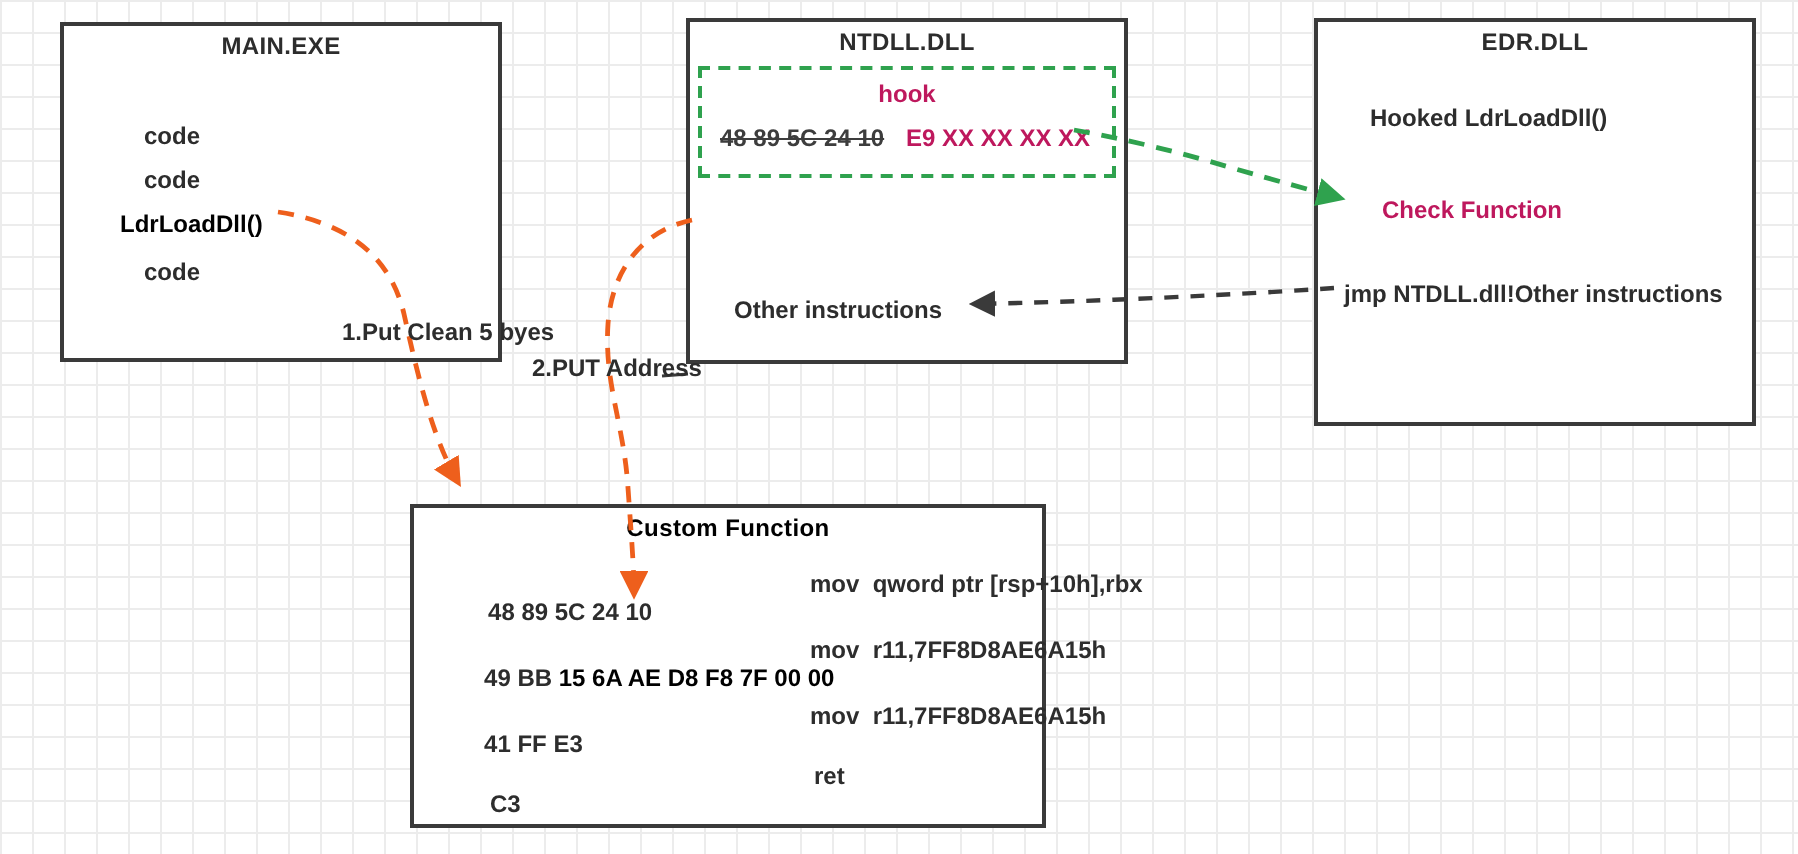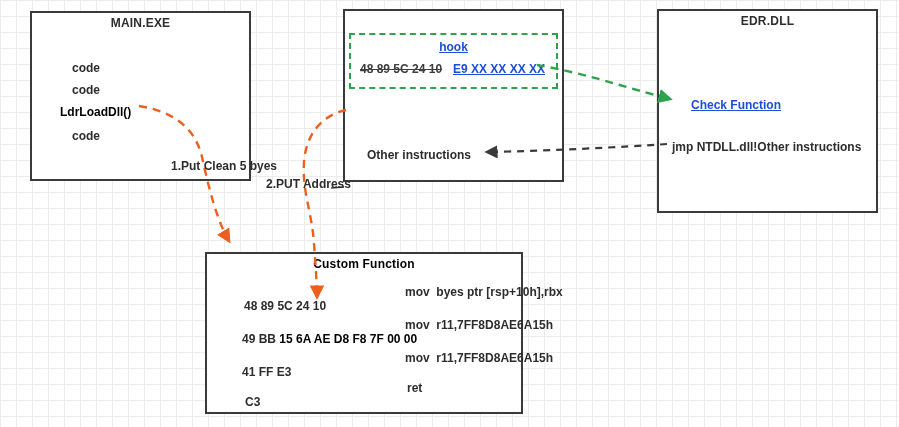--- a/index.html
+++ b/index.html
@@ -30,21 +30,21 @@
     position: absolute;
     top: 3px;
     left: 0;
     width: 100%;
     text-align: center;
     font-size: 12px;
     letter-spacing: 0.2px;
   }
   .abs { position: absolute; white-space: pre; }
   .orange { color: #000000; }
-  .green  { color: #1d4ed8; text-decoration: underline; }
+  .green  { color: #be185d; }
   .dashed-rect-green {
     position: absolute;
     border: 2px dashed #2fa24e;
   }
   .dashed-rect-orange {
     position: absolute;
     border: 2px dashed #ee5f1c;
   }
   .strike { text-decoration: line-through; color: #3d3d3d; }
   .overlay {
@@ -67,44 +67,46 @@
 
   <div class="box" style="left:30px; top:11px; width:221px; height:170px;padding-left:40px;">
     <div class="box-title">MAIN.EXE</div>
     <span class="abs" style="left:40px; top:48px;">code</span>
     <span class="abs" style="left:40px; top:70px;">code</span>
     <span class="abs orange" style="left:28px; top:92px;">LdrLoadDll()</span>
     <span class="abs" style="left:40px; top:116px;">code</span>
   </div>
 
   <div class="box" style="left:343px; top:9px; width:221px; height:173px;">
+    <div class="box-title">NTDLL.DLL</div>
 
     <div class="dashed-rect-green" style="left:4px; top:22px; width:209px; height:56px;">
       <span class="abs green" style="left:0; top:5px; width:100%; text-align:center;">hook</span>
       <span class="abs strike" style="left:9px; top:27px;">48 89 5C 24 10</span>
       <span class="abs green" style="left:102px; top:27px;">E9 XX XX XX XX</span>
     </div>
 
 
     <span class="abs" style="left:22px; top:137px;">Other instructions</span>
   </div>
 
   <div class="box" style="left:657px; top:9px; width:221px; height:204px;">
     <div class="box-title">EDR.DLL</div>
+    <span class="abs" style="left:26px; top:41px;">Hooked LdrLoadDll()</span>
     <span class="abs green" style="left:32px; top:87px;">Check Function</span>
     <span class="abs" style="left:13px; top:129px;">jmp NTDLL.dll!Other instructions</span>
   </div>
 
   <div class="box" style="left:205px; top:252px; width:318px; height:162px;">
     <div class="box-title orange">Custom Function</div>
 
     <div class="abs" style="left:17px; top:31px;">
       <span>48 89 5C 24 10</span><span class="orange"></span>
     </div>
-    <span class="abs" style="left:198px; top:31px;">mov  byes ptr [rsp+10h],rbx</span>
+    <span class="abs" style="left:198px; top:31px;">mov  qword ptr [rsp+10h],rbx</span>
 
     <div class="abs" style="left:15px; top:64px;">
       <span>49 BB</span><span class="orange"> 15 6A AE D8 F8 7F 00 00</span>
     </div>
     <span class="abs" style="left:198px; top:64px;">mov  r11,7FF8D8AE6A15h</span>
 
     <div class="abs" style="left:15px; top:97px;">
       <span>41 FF E3</span><span class="orange"></span>
     </div>
     <span class="abs" style="left:198px; top:97px;">mov  r11,7FF8D8AE6A15h</span>

